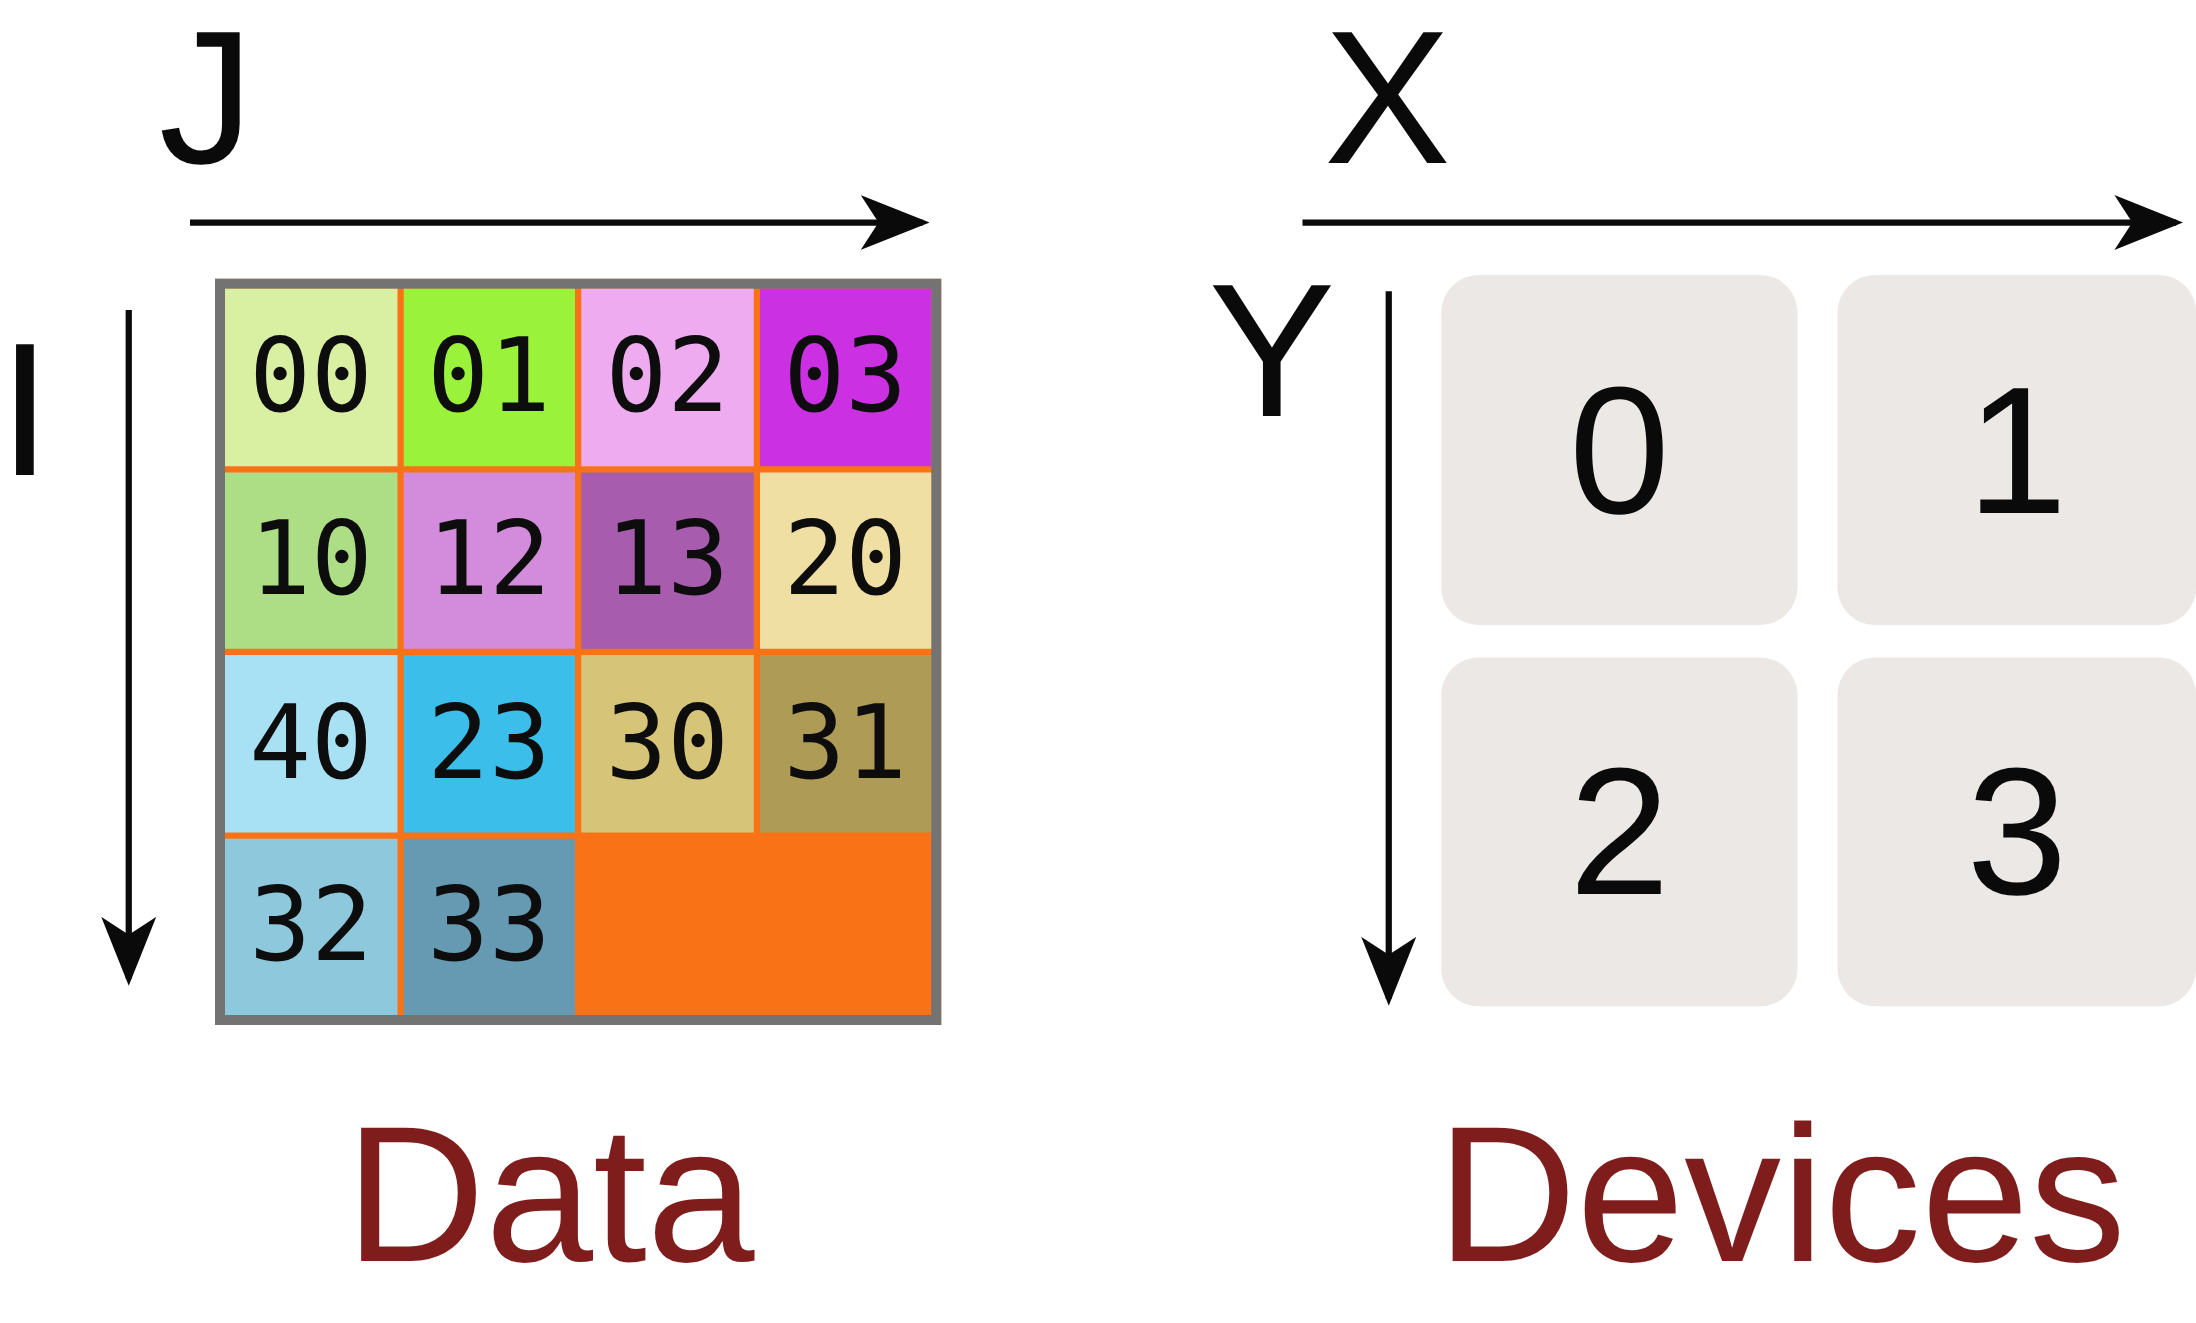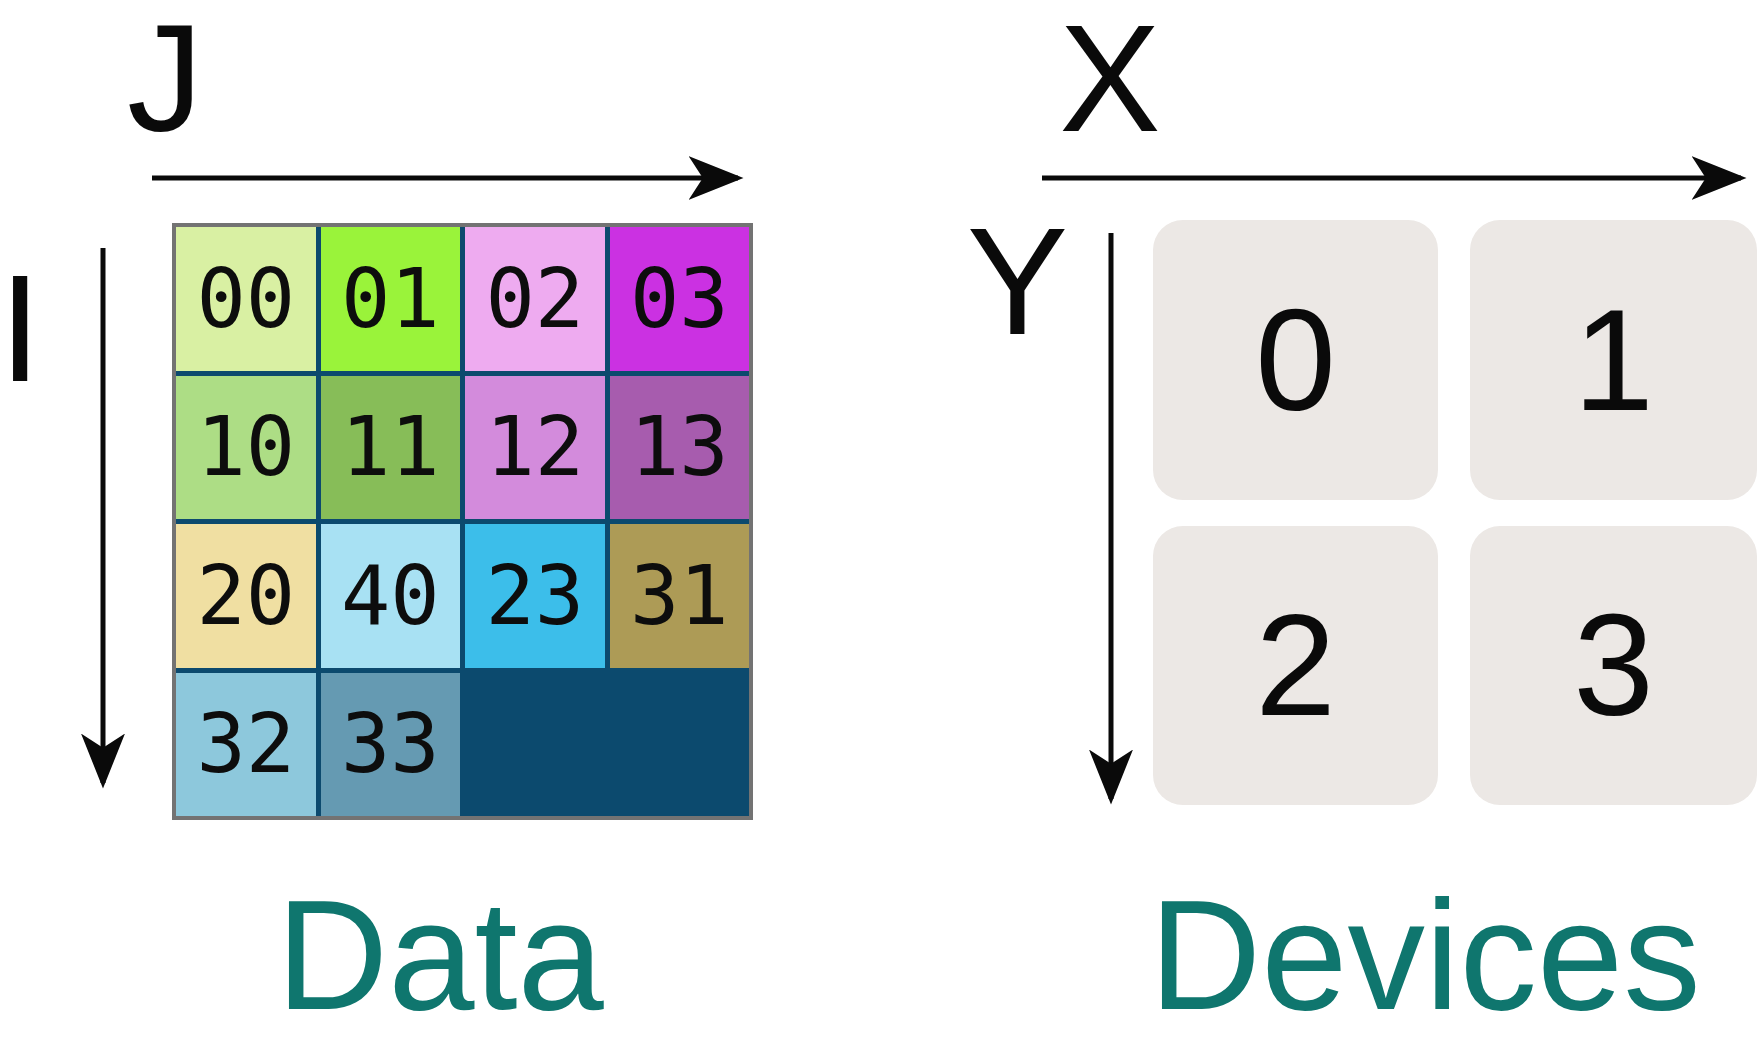--- a/index.html
+++ b/index.html
@@ -21,38 +21,38 @@
     font-size: 152px;
     line-height: 1;
     text-align: center;
     color: #0a0a0a;
   }
   .caption {
     position: absolute;
     font-size: 155px;
     line-height: 1;
     text-align: center;
-    color: #0f766e;
+    color: #7f1d1d;
   }
   #arrow-layer {
     position: absolute;
     left: 0; top: 0;
     width: 1757px;
     height: 1058px;
   }
   
   #data-grid {
     position: absolute;
     left: 172px;
     top: 223px;
     width: 581px;
     height: 597px;
     box-sizing: border-box;
-    background: #0c4a6e;
-    border: 4px solid #737373;
+    background: #f97316;
+    border: 8px solid #737373;
     display: grid;
     grid-template-columns: repeat(4, 1fr);
     grid-template-rows: repeat(4, 1fr);
     gap: 5px;
   }
   .data-cell {
     display: flex;
     align-items: center;
     justify-content: center;
     font-family: "DejaVu Sans Mono", monospace;
@@ -100,26 +100,26 @@
 
   <div class="axis-label" style="left:105px; top:2px; width:120px;">J</div>
   <div class="axis-label" style="left:-5px; top:252px; width:50px;">I</div>
 
   <div id="data-grid">
     <div class="data-cell" style="background: rgb(217, 240, 163);">00</div>
     <div class="data-cell" style="background: rgb(154, 243, 58);">01</div>
     <div class="data-cell" style="background: rgb(238, 171, 240);">02</div>
     <div class="data-cell" style="background: rgb(203, 49, 226);">03</div>
     <div class="data-cell" style="background: rgb(173, 221, 133);">10</div>
-    <div class="data-cell" style="background: rgb(135, 189, 88);">11</div>
     <div class="data-cell" style="background: rgb(211, 139, 220);">12</div>
     <div class="data-cell" style="background: rgb(167, 92, 174);">13</div>
     <div class="data-cell" style="background: rgb(240, 223, 162);">20</div>
     <div class="data-cell" style="background: rgb(168, 225, 243);">40</div>
     <div class="data-cell" style="background: rgb(60, 190, 234); text-align: right;">23</div>
+    <div class="data-cell" style="background: rgb(214, 197, 120);">30</div>
     <div class="data-cell" style="background: rgb(173, 155, 86);">31</div>
     <div class="data-cell" style="background: rgb(141, 200, 220);">32</div>
     <div class="data-cell" style="background: rgb(101, 154, 178);">33</div>
   </div>
 
   <div class="caption" style="left:140px; top:878px; width:600px;">Data</div>
 
   <div class="axis-label" style="left:1050px; top:2px; width:120px;">X</div>
   <div class="axis-label" style="left:965px; top:205px; width:105px;">Y</div>
 

